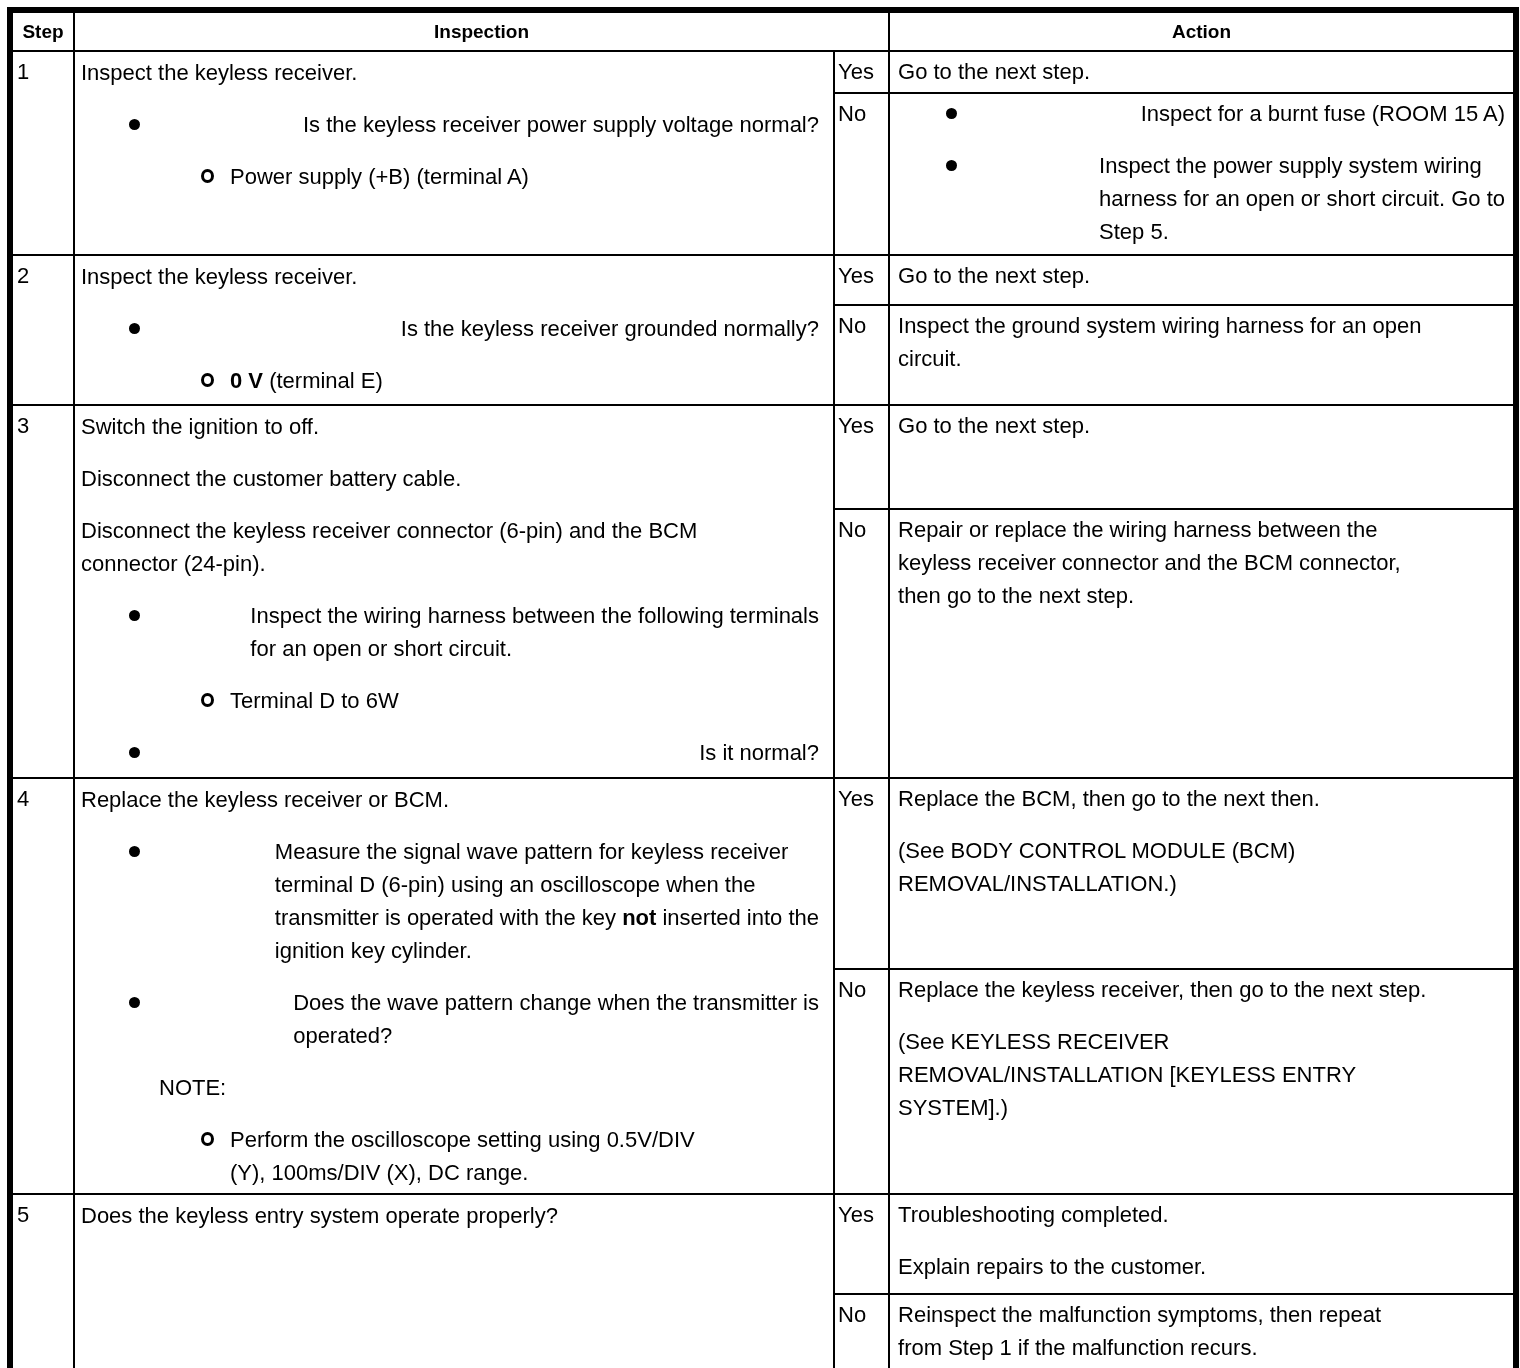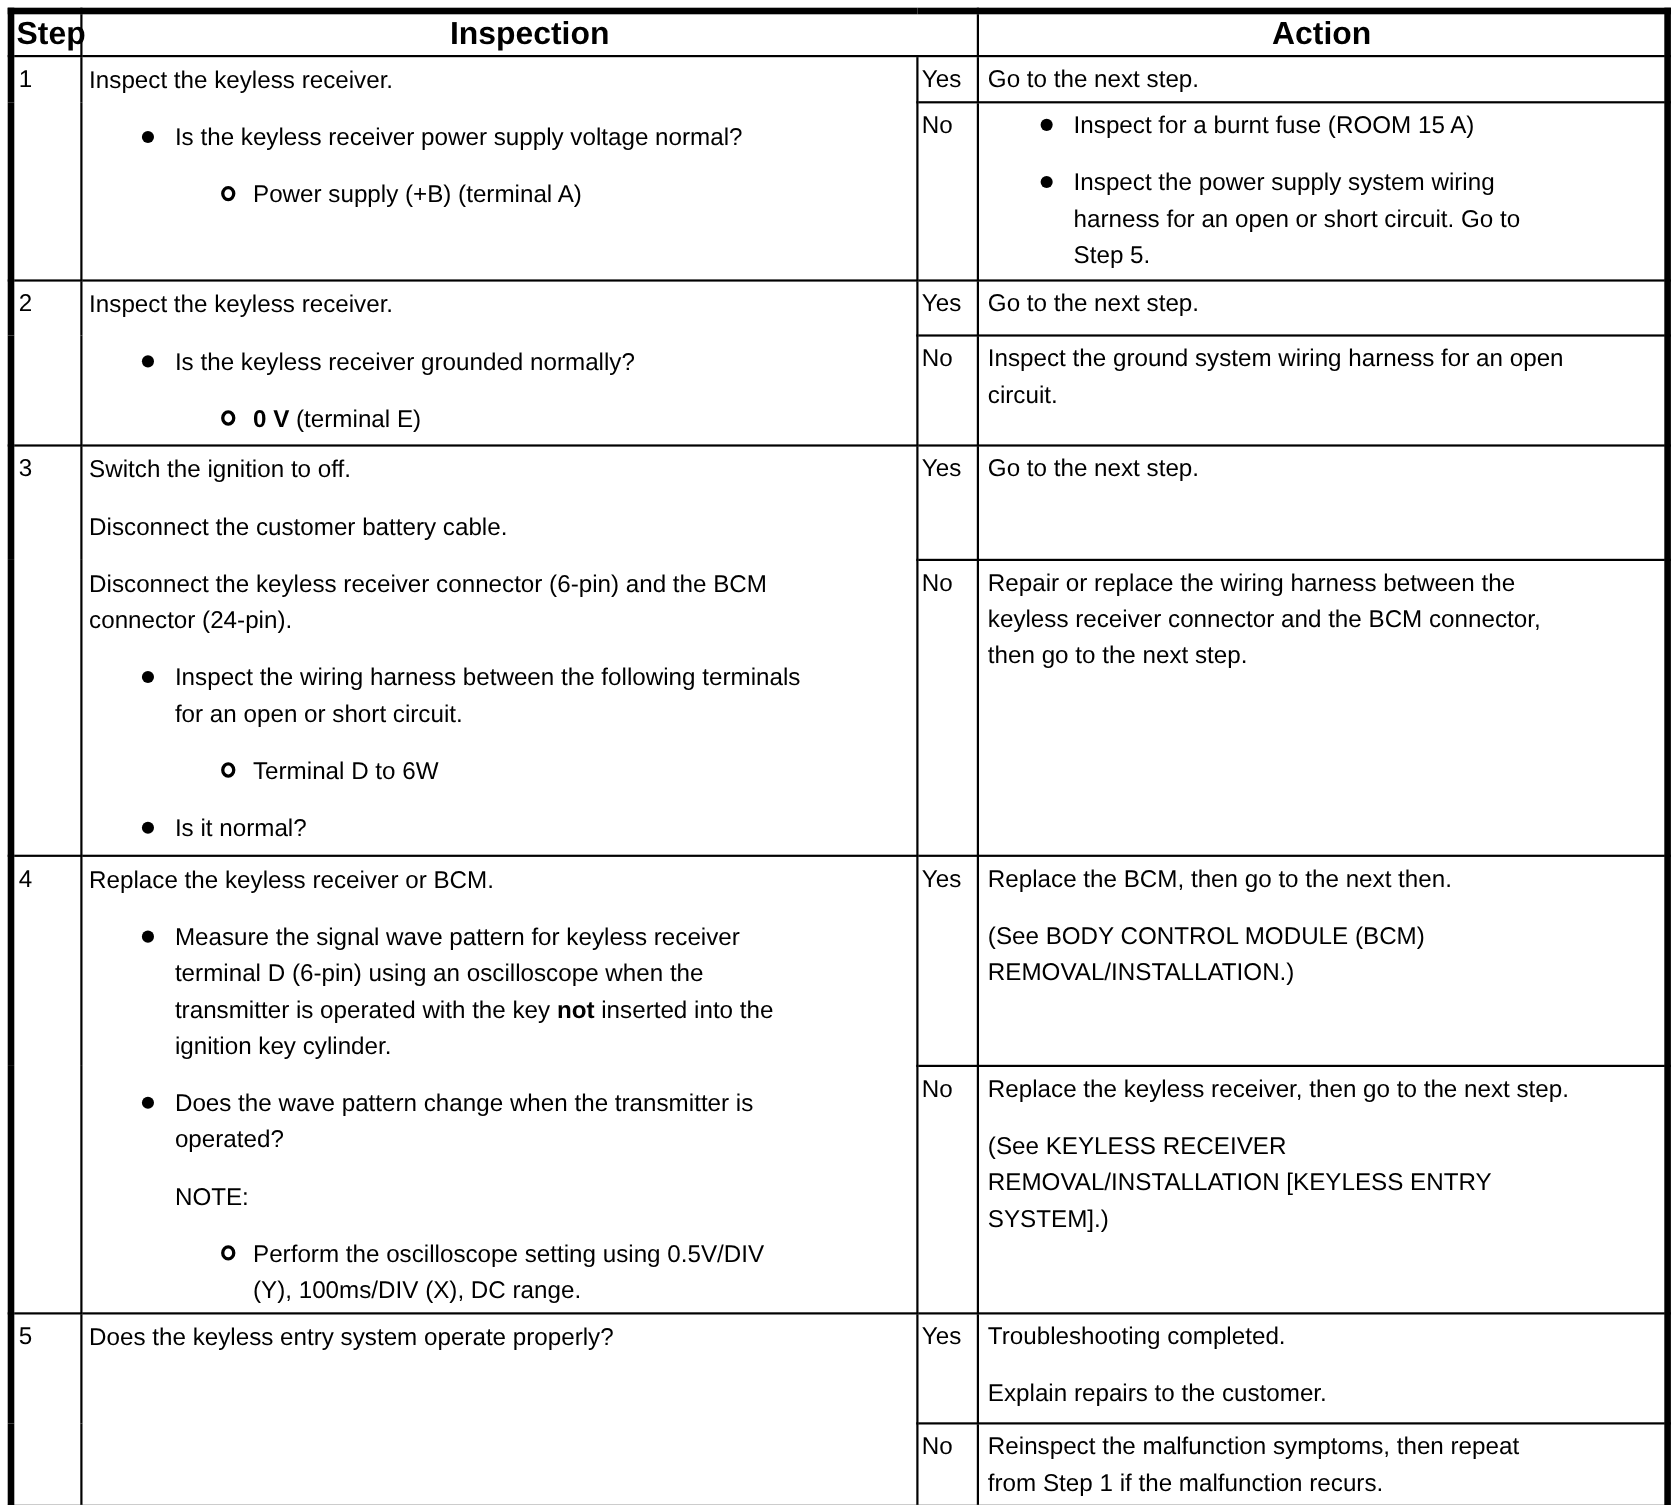--- a/index.html
+++ b/index.html
@@ -23,42 +23,42 @@
     background: #fff;
   }
   .ts th, .ts td {
     border: 2px solid #000;
     vertical-align: top;
     font-size: 22px;
     line-height: 33px;
     color: #000;
   }
   .ts th {
-    font-size: 29px;
+    font-size: 19px;
     font-weight: bold;
     text-align: center;
     height: 38px;
     padding: 2px 2px;
   }
   .step-cell   { padding: 3px 4px; }
   .insp-cell   { padding: 4px 14px 4px 6px; }
   .yn-cell     { padding: 3px 1px 3px 3px; }
   .act-cell    { padding: 3px 8px 4px 8px; }
 
   
   .r1y{height:40px}  .r1n{height:162px}
   .r2y{height:50px}  .r2n{height:100px}
   .r3y{height:104px} .r3n{height:269px}
   .r4y{height:186px} .r4n{height:219px}
   .r5y{height:100px} .r5n{height:72px}
 
   
   .blk { margin: 0 0 19px 0; }
   .blk:last-child { margin-bottom: 0; }
-  .b { display: flex; padding-left: 48px; }
+  .b { display: flex; padding-left: 48px; justify-content: space-between; }
   .o { display: flex; padding-left: 120px; }
   .n { padding-left: 78px; font-weight: normal; }
   .dot {
     flex: 0 0 auto;
     width: 11px; height: 11px;
     background: #000;
     border-radius: 50%;
     margin: 11px 19px 0 0;
   }
   .ring {

